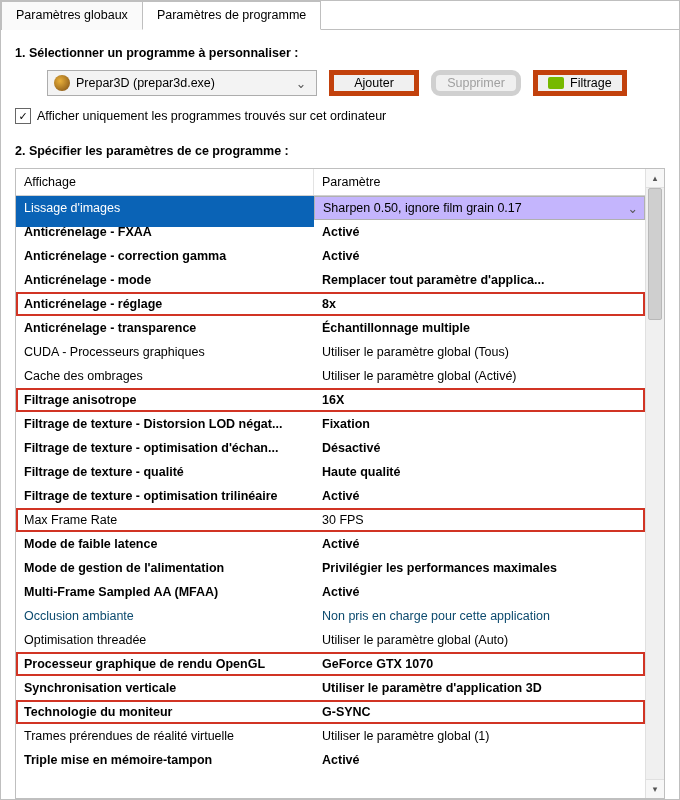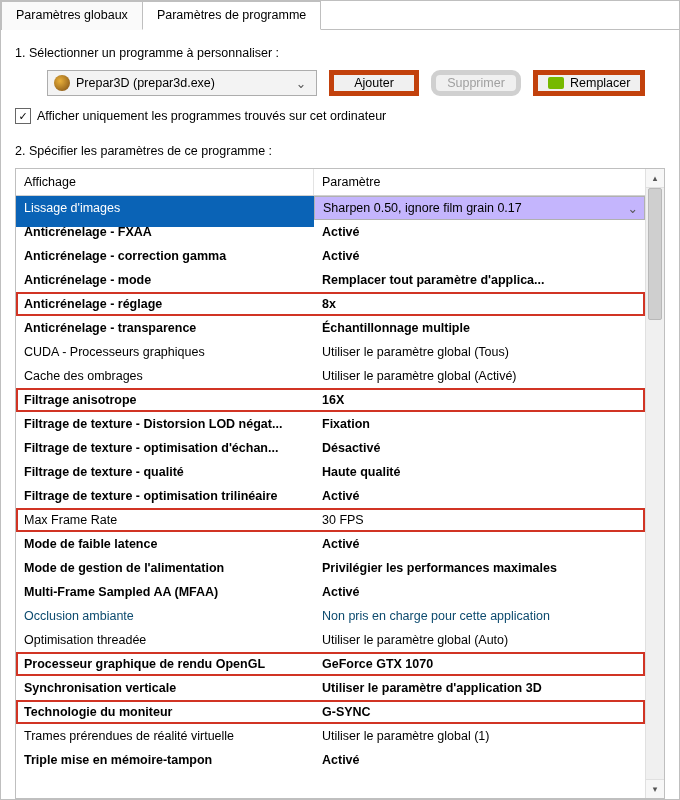--- a/index.html
+++ b/index.html
@@ -43,20 +43,21 @@
   }
   .body {
     padding: 10px 14px 0 14px;
     flex: 1 1 auto;
     display: flex;
     flex-direction: column;
     overflow: hidden;
   }
   .step-label {
     margin: 6px 0 10px 0;
+    font-weight: bold;
   }
   .row-controls {
     display: flex;
     align-items: center;
     gap: 12px;
     margin-bottom: 12px;
     padding-left: 32px;
   }
   .dropdown {
     flex: 0 0 auto;
@@ -245,21 +246,21 @@
         <span class="dd-caret">⌄</span>
       </div>
       <div class="btn">
         <span>Ajouter</span>
       </div>
       <div class="btn disabled">
         <span>Supprimer</span>
       </div>
       <div class="btn">
         <span class="nv-chip"></span>
-        <span>Remplacer</span>
+        <span>Filtrage</span>
       </div>
     </div>
 
     <div class="checkbox-row">
       <span class="cbx">✓</span>
       <span>Afficher uniquement les programmes trouvés sur cet ordinateur</span>
     </div>
 
     <div class="step-label">2. Spécifier les paramètres de ce programme :</div>
 

